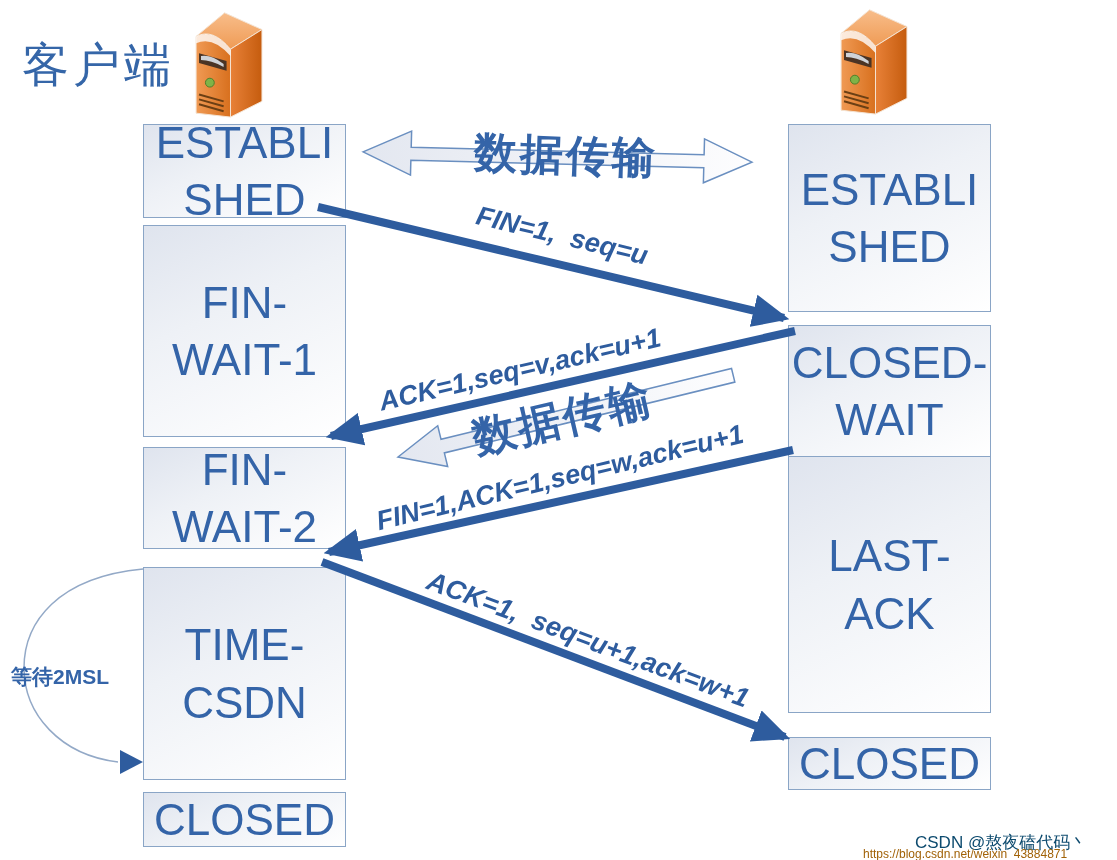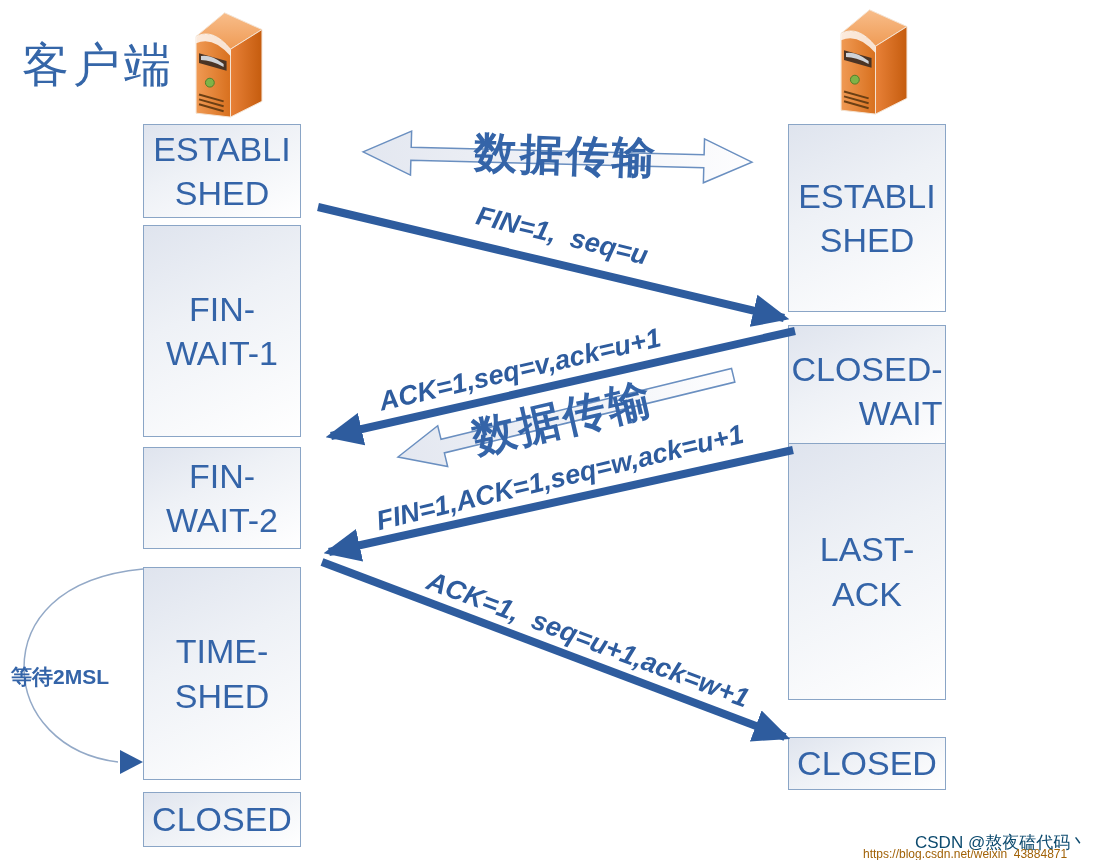--- a/index.html
+++ b/index.html
@@ -5,25 +5,25 @@
   html,body{margin:0;padding:0;background:#ffffff;}
   #stage{
     position:relative;width:1117px;height:860px;background:#ffffff;overflow:hidden;
     font-family:"Liberation Sans","DejaVu Sans",sans-serif;
   }
   .abs{position:absolute;}
   .endpoint-label{
     font-size:47px;color:#3566a8;letter-spacing:4px;white-space:nowrap;
   }
   .state-box{
-    position:absolute;width:158px;box-sizing:border-box;
+    position:absolute;width:203px;box-sizing:border-box;
     border:1.5px solid #8aa5c6;
     background:linear-gradient(155deg,#dfe4ee 0%,#eef1f6 40%,#ffffff 100%);
     display:flex;align-items:center;justify-content:center;text-align:center;
-    color:#3464a8;font-size:34px;line-height:1.3;white-space:pre-line;
+    color:#3464a8;font-size:44px;line-height:1.3;white-space:pre-line;
   }
   .msg-label{
     position:absolute;color:#2e5c9e;font-size:27px;font-style:italic;font-weight:bold;
     white-space:pre;transform-origin:center center;
   }
   .dt-label{
     position:absolute;color:#3464a8;font-size:43px;font-weight:600;letter-spacing:3px;
     white-space:nowrap;transform-origin:center center;
   }
   .small-note{
@@ -89,28 +89,28 @@
     </g>
   </svg>
 
   <div class="state-box" style="left:143px;top:124px;height:94px;">ESTABLI
 SHED</div>
   <div class="state-box" style="left:143px;top:225px;height:212px;">FIN-
 WAIT-1</div>
   <div class="state-box" style="left:143px;top:447px;height:102px;">FIN-
 WAIT-2</div>
   <div class="state-box" style="left:143px;top:567px;height:213px;">TIME-
-SHED</div>
+CSDN</div>
   <div class="state-box" style="left:143px;top:792px;height:55px;">CLOSED</div>
 
   <div class="state-box" style="left:788px;top:124px;height:188px;">ESTABLI
 SHED</div>
-  <div class="state-box" style="left:788px;top:325px;height:132px;text-align:right;">CLOSED-
+  <div class="state-box" style="left:788px;top:325px;height:132px;">CLOSED-
 WAIT</div>
-  <div class="state-box" style="left:788px;top:443px;height:257px;">LAST-
+  <div class="state-box" style="left:788px;top:456px;height:257px;">LAST-
 ACK</div>
   <div class="state-box" style="left:788px;top:737px;height:53px;">CLOSED</div>
 
   <svg class="overlay" width="1117" height="860" viewBox="0 0 1117 860">
     <defs>
       <marker id="bigHead" viewBox="0 0 10 9" refX="8.5" refY="4.5" markerWidth="4.6" markerHeight="4.2" orient="auto">
         <path d="M0,0 L10,4.5 L0,9 Z" fill="#2e5c9e"></path>
       </marker>
       <linearGradient id="hollowG" x1="0" y1="0" x2="1" y2="0">
         <stop offset="0" stop-color="#e3e7f0"></stop>

